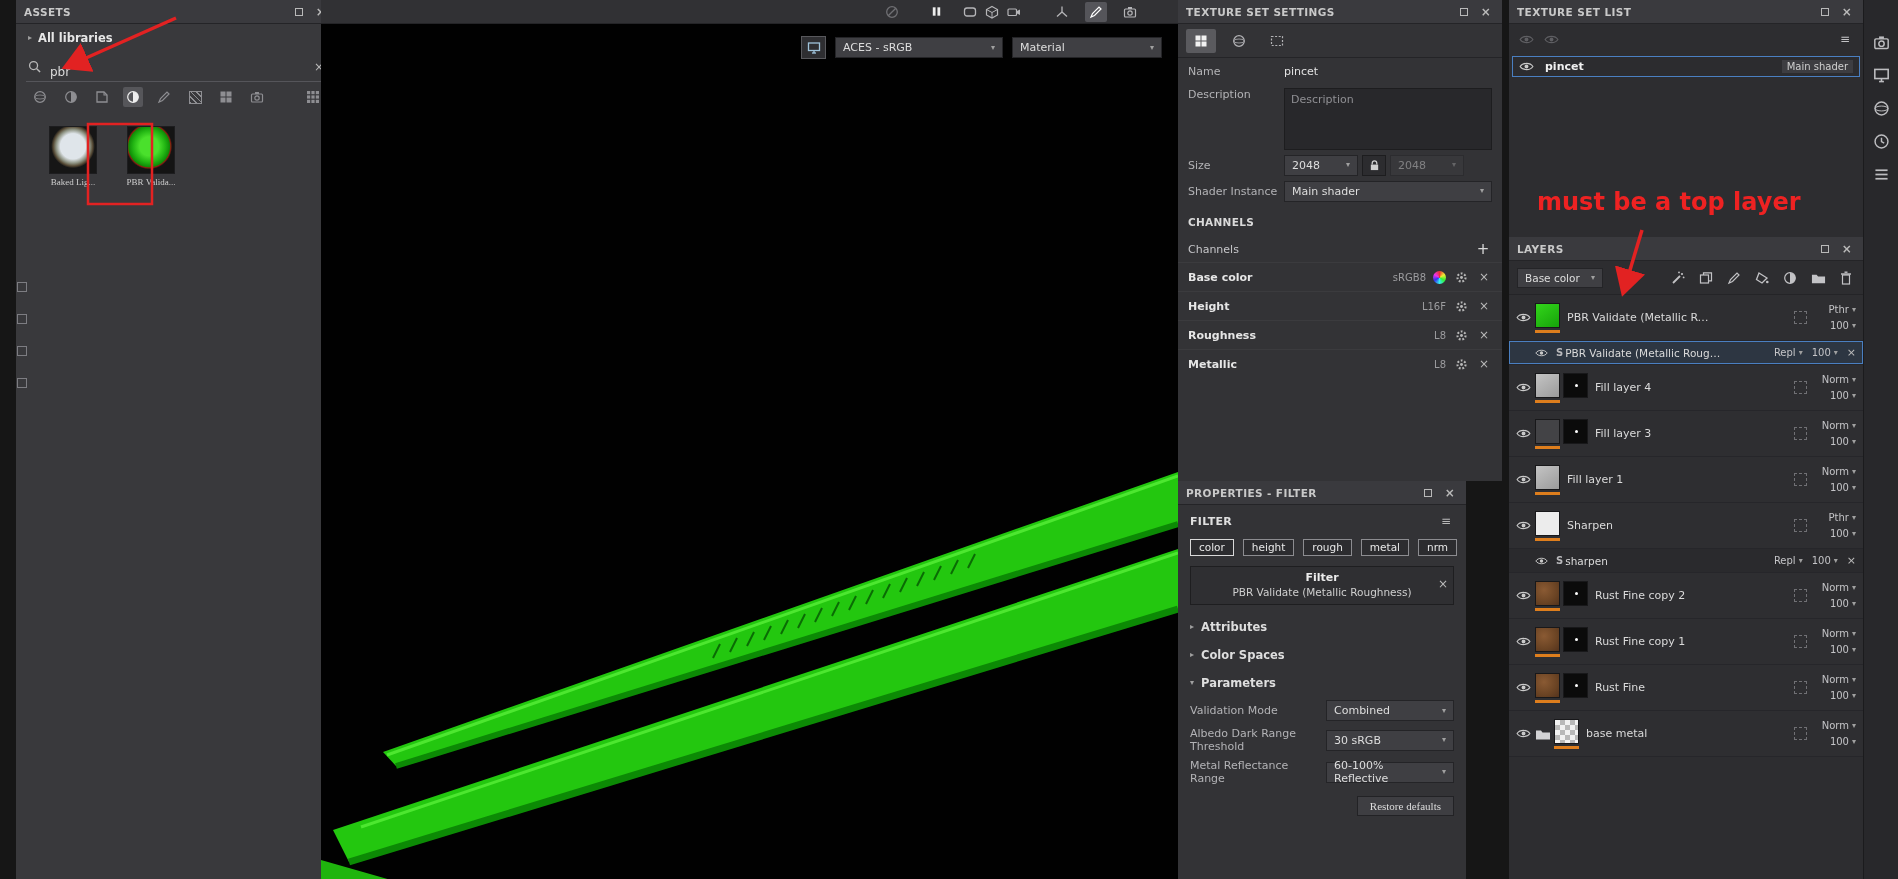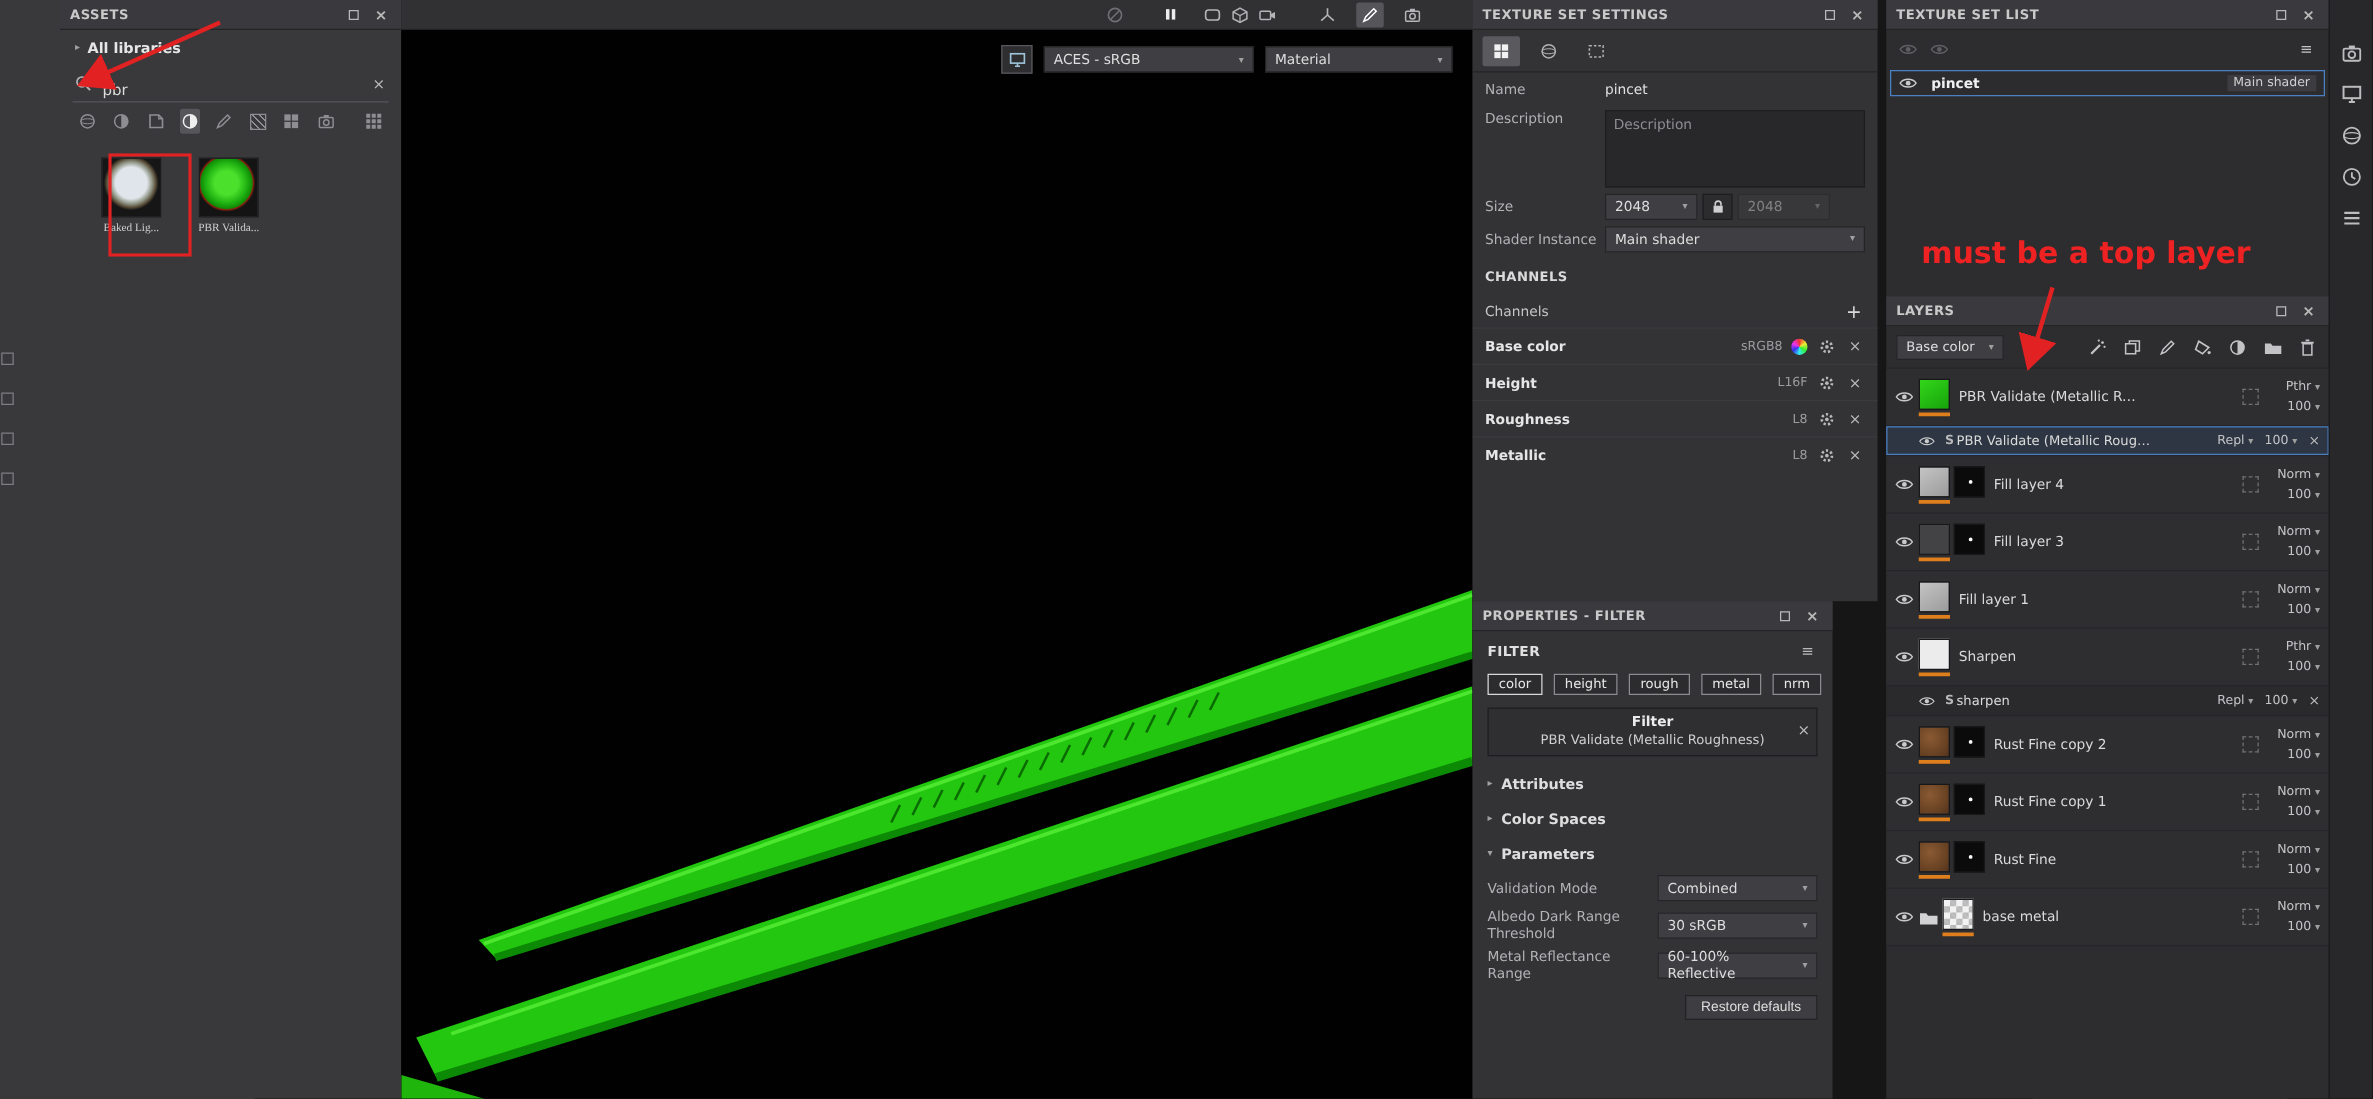--- a/index.html
+++ b/index.html
@@ -12,21 +12,21 @@
   .winbtn { width:16px; height:16px; display:flex; align-items:center; justify-content:center; color:#b9b9b9; margin-left:6px; cursor:pointer; font-size:12px; }
   .float-glyph { width:8px; height:8px; border:1px solid #b9b9b9; display:inline-block; }
 
   .ic { display:block; }
   .dd { background:#3f3f43; border:1px solid #242427; height:21px; display:flex; align-items:center; padding:0 7px; gap:6px; color:#dedede; font-size:11px; }
   .dd .sp { flex:1; }
   .chev { color:#a0a0a0; font-size:8px; line-height:1; }
   .dd.disabled { opacity:.45; }
 
   
-  .assets { left:0; top:0; width:321px; height:879px; background:#39393c;padding-left:48px; }
+  .assets { left:16px; top:0; width:321px; height:879px; background:#39393c; }
   .bc-row { display:flex; align-items:center; gap:6px; height:28px; padding:0 12px; }
   .bc-label { font-weight:bold; color:#e6e6e6; font-size:11.5px; }
   .search-row { display:flex; align-items:center; gap:8px; height:30px; margin:0 10px; border-bottom:1px solid #55555a; }
   .search-input { flex:1; background:transparent; border:none; outline:none; color:#dcdcdc; font-size:12px; font-family:inherit;margin-top:10px; }
   .filters-row { display:flex; align-items:center; gap:11px; height:30px; padding:0 14px; color:#9a9a9e; }
   .fchip { display:flex; align-items:center; justify-content:center; width:20px; height:20px; color:#8e8e92; }
   .fchip.active { background:#56565a; border-radius:2px; color:#efefef; }
   .hatch { width:13px; height:13px; background:repeating-linear-gradient(45deg,#8e8e92 0 1px,transparent 1px 4px); border:1px solid #8e8e92; }
   .asset-grid { display:flex; gap:24px; padding:14px 0 0 30px;font-family:Liberation Serif, serif; }
   .asset-item { width:54px; display:flex; flex-direction:column; align-items:center; gap:3px; }
@@ -78,21 +78,21 @@
   .tag.first { border-color:#d9d9d9; }
   .filterbox { margin:2px 12px 8px; background:#2f2f32; border:1px solid #1e1e20; position:relative; padding:4px 18px 6px; text-align:center; }
   .filterbox .fb-title { font-weight:bold; color:#ececec; font-size:11px; }
   .filterbox .fb-val { color:#cfcfcf; font-size:10.5px; margin-top:2px; }
   .filterbox .xbtn { position:absolute; right:5px; top:10px; color:#bbb; font-size:12px; }
   .collapse-row { display:flex; align-items:center; gap:7px; padding:7px 12px; font-weight:bold; color:#dedede; font-size:11.5px; }
   .param-row { display:flex; align-items:center; padding:3px 12px; gap:8px; }
   .param-row .f-label { flex:1; width:auto; }
   .param-row .dd { width:128px; flex-shrink:0; }
   .restore-row { display:flex; justify-content:flex-end; padding:8px 12px; }
-  .btn { background:#3e3e42; border:1px solid #222225; color:#dcdcdc; font-size:11px; padding:3px 12px; }
+  .btn { background:#3e3e42; border:1px solid #222225; color:#dcdcdc; font-size:11px; padding:3px 12px;font-family:Liberation Serif, serif; }
 
   
   .tsl { left:1509px; top:0; width:354px; height:237px; background:#2d2d30; }
   .tsl-icons { display:flex; align-items:center; height:30px; padding:0 10px; gap:10px; color:#5f5f63; }
   .tsl-icons .sp { flex:1; }
   .tsl-row { margin:2px 3px; height:21px; border:1px solid #4a7fc1; background:#2c2c2f; display:flex; align-items:center; gap:7px; padding:0 6px; }
   .tsl-name { font-weight:bold; color:#f0f0f0; flex:1; }
   .tsl-shader { font-size:10px; color:#cfcfcf; background:#3d3d41; padding:1px 5px; }
 
   

